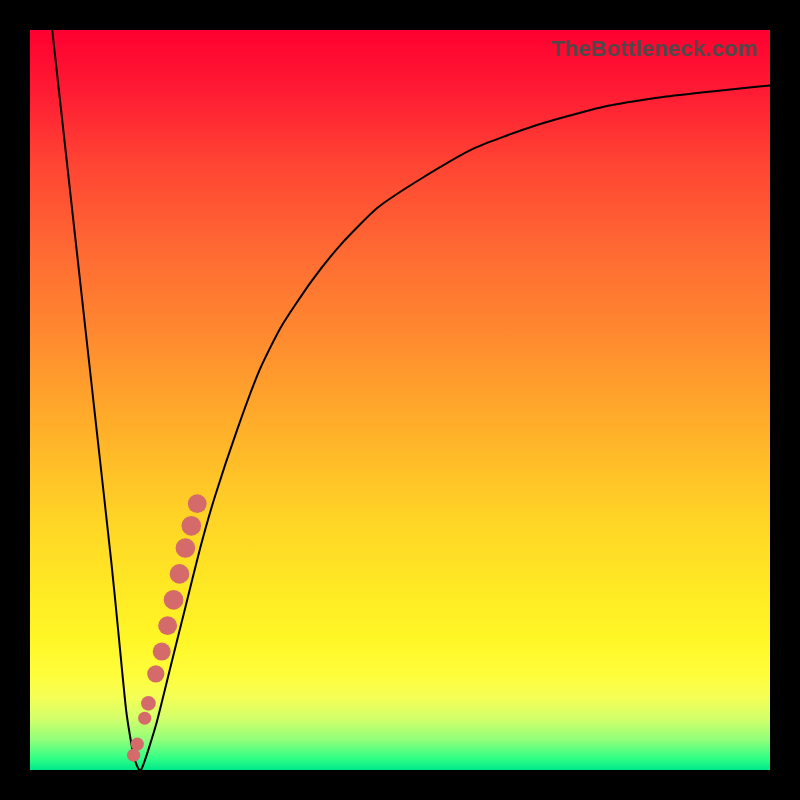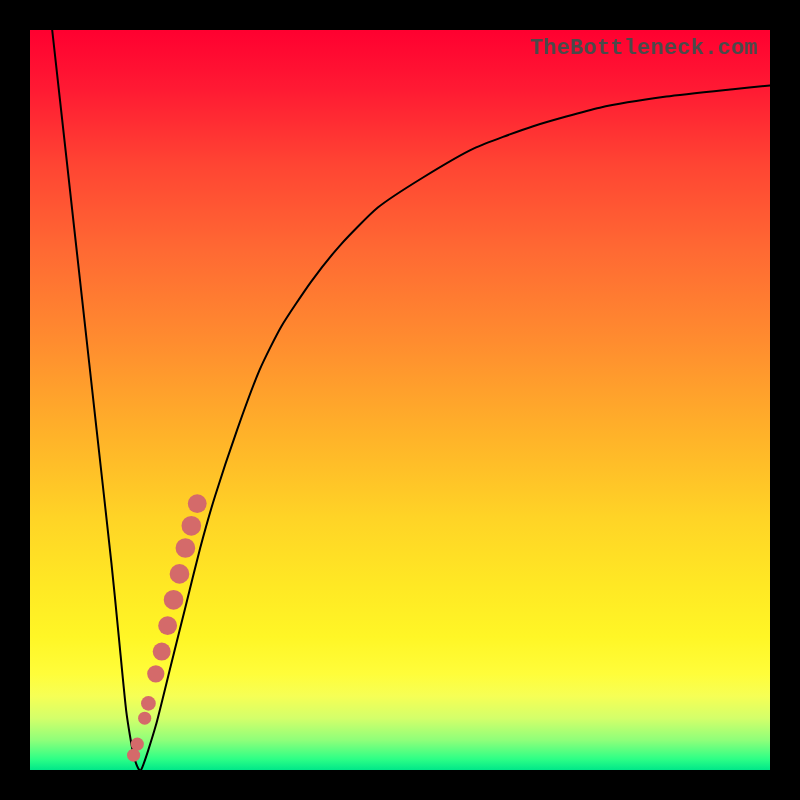--- a/index.html
+++ b/index.html
@@ -9,21 +9,20 @@
     height: 800px;
     overflow: hidden;
     background: #000;
     font-family: Arial, Helvetica, sans-serif;
   }
   .frame {
     position: relative;
     width: 800px;
     height: 800px;
     background: #000;
-    font-family: Liberation Mono, monospace;
   }
   .plot-area {
     position: absolute;
     left: 30px;
     top: 30px;
     width: 740px;
     height: 740px;
     
     background: linear-gradient(to bottom,
       #ff0030 0%,

